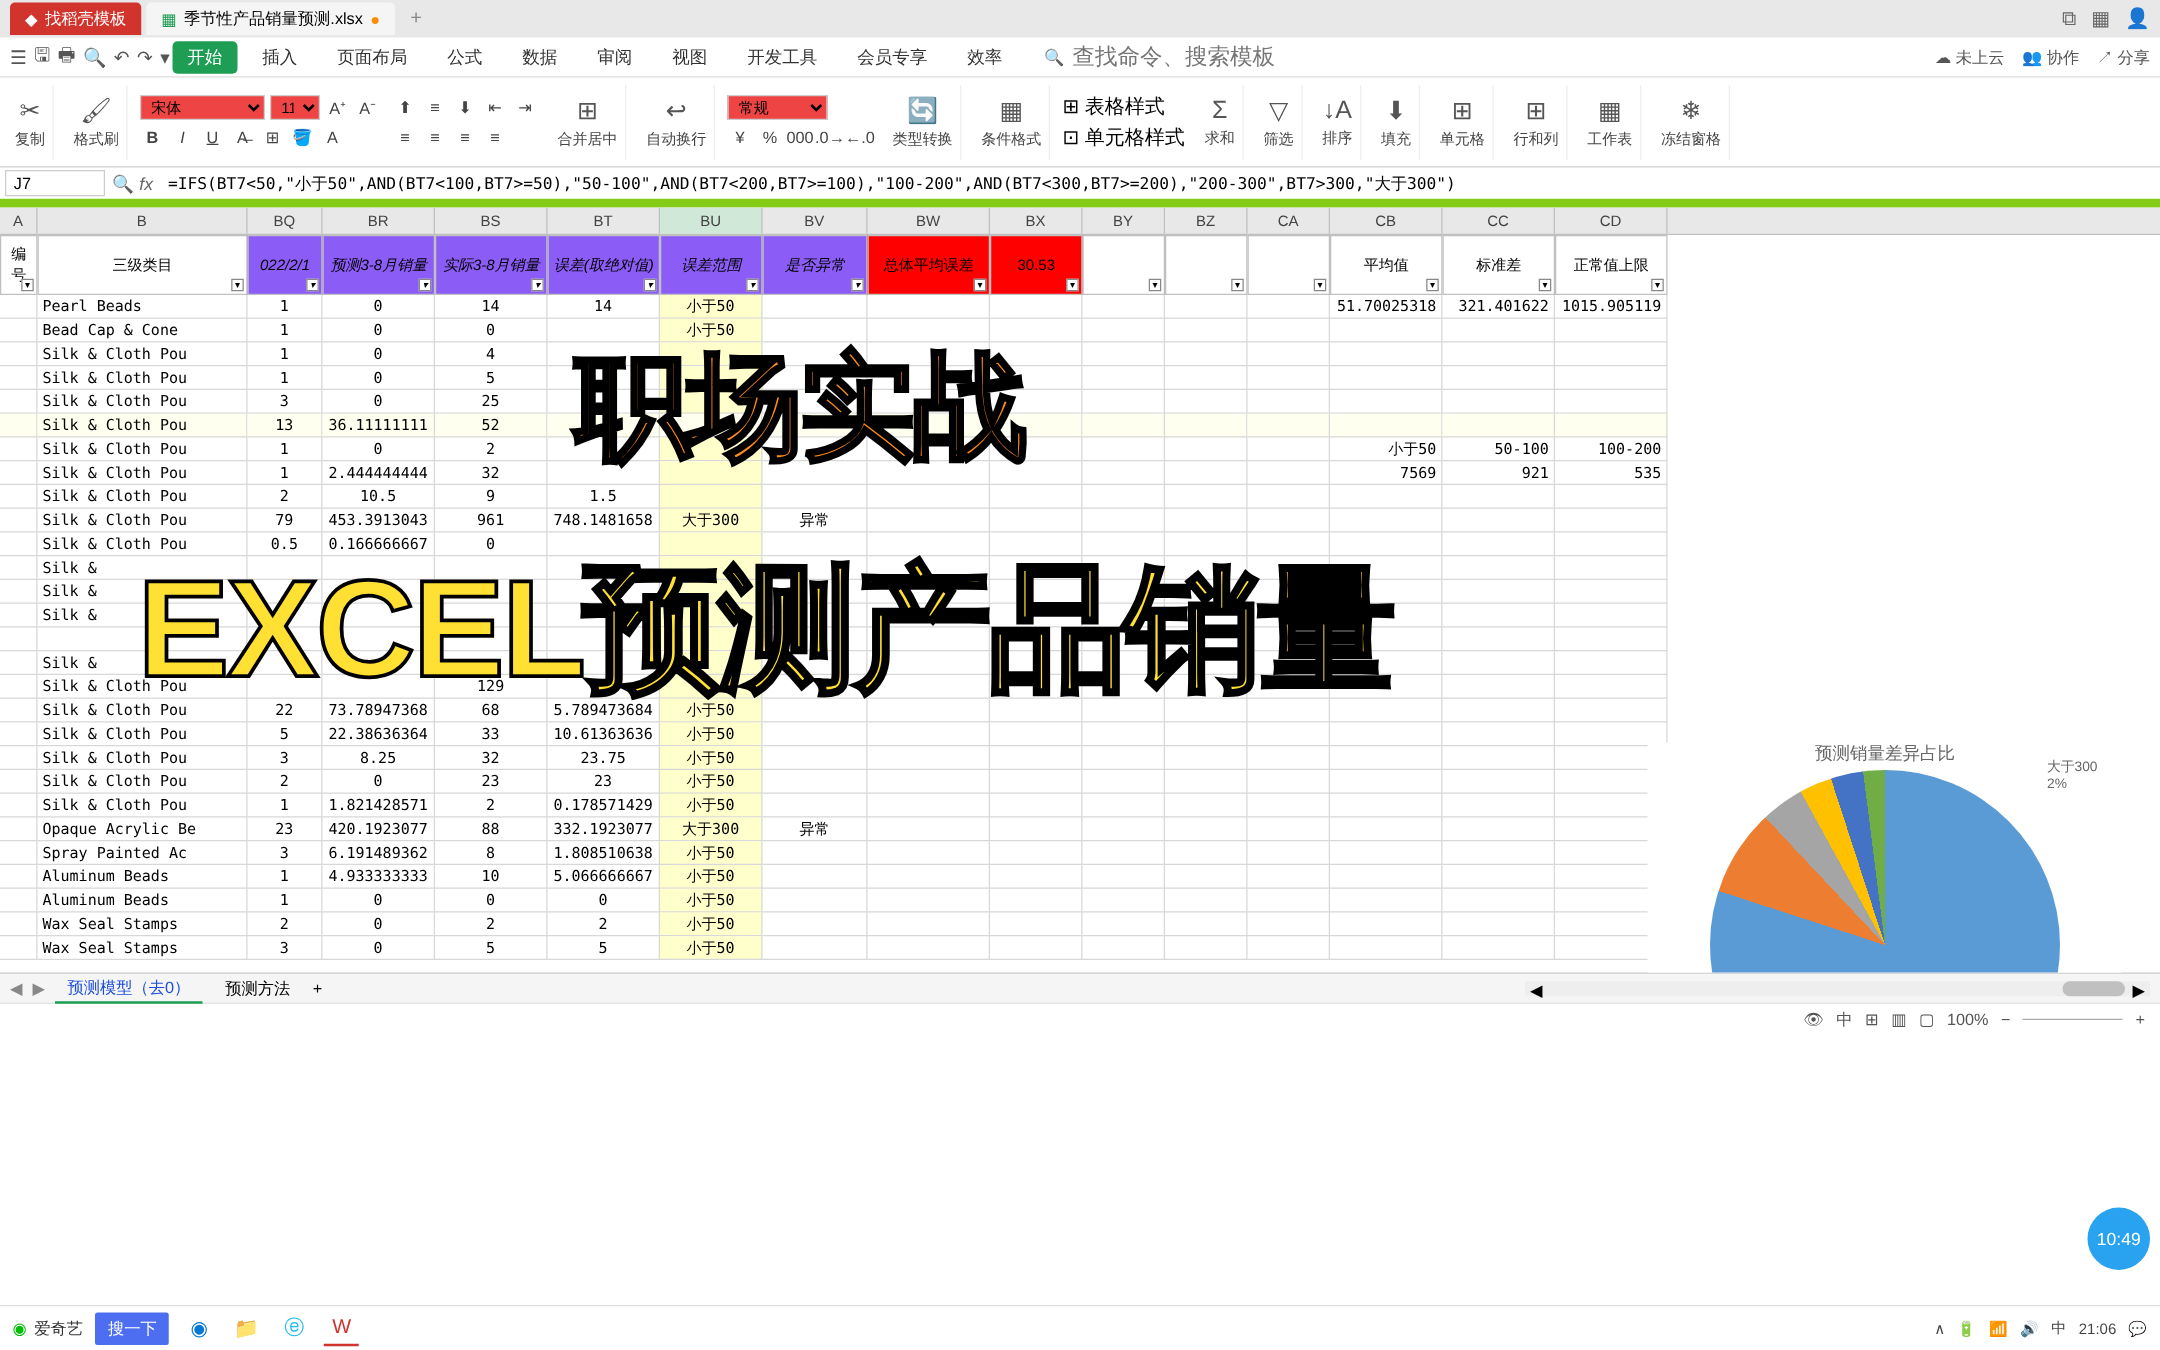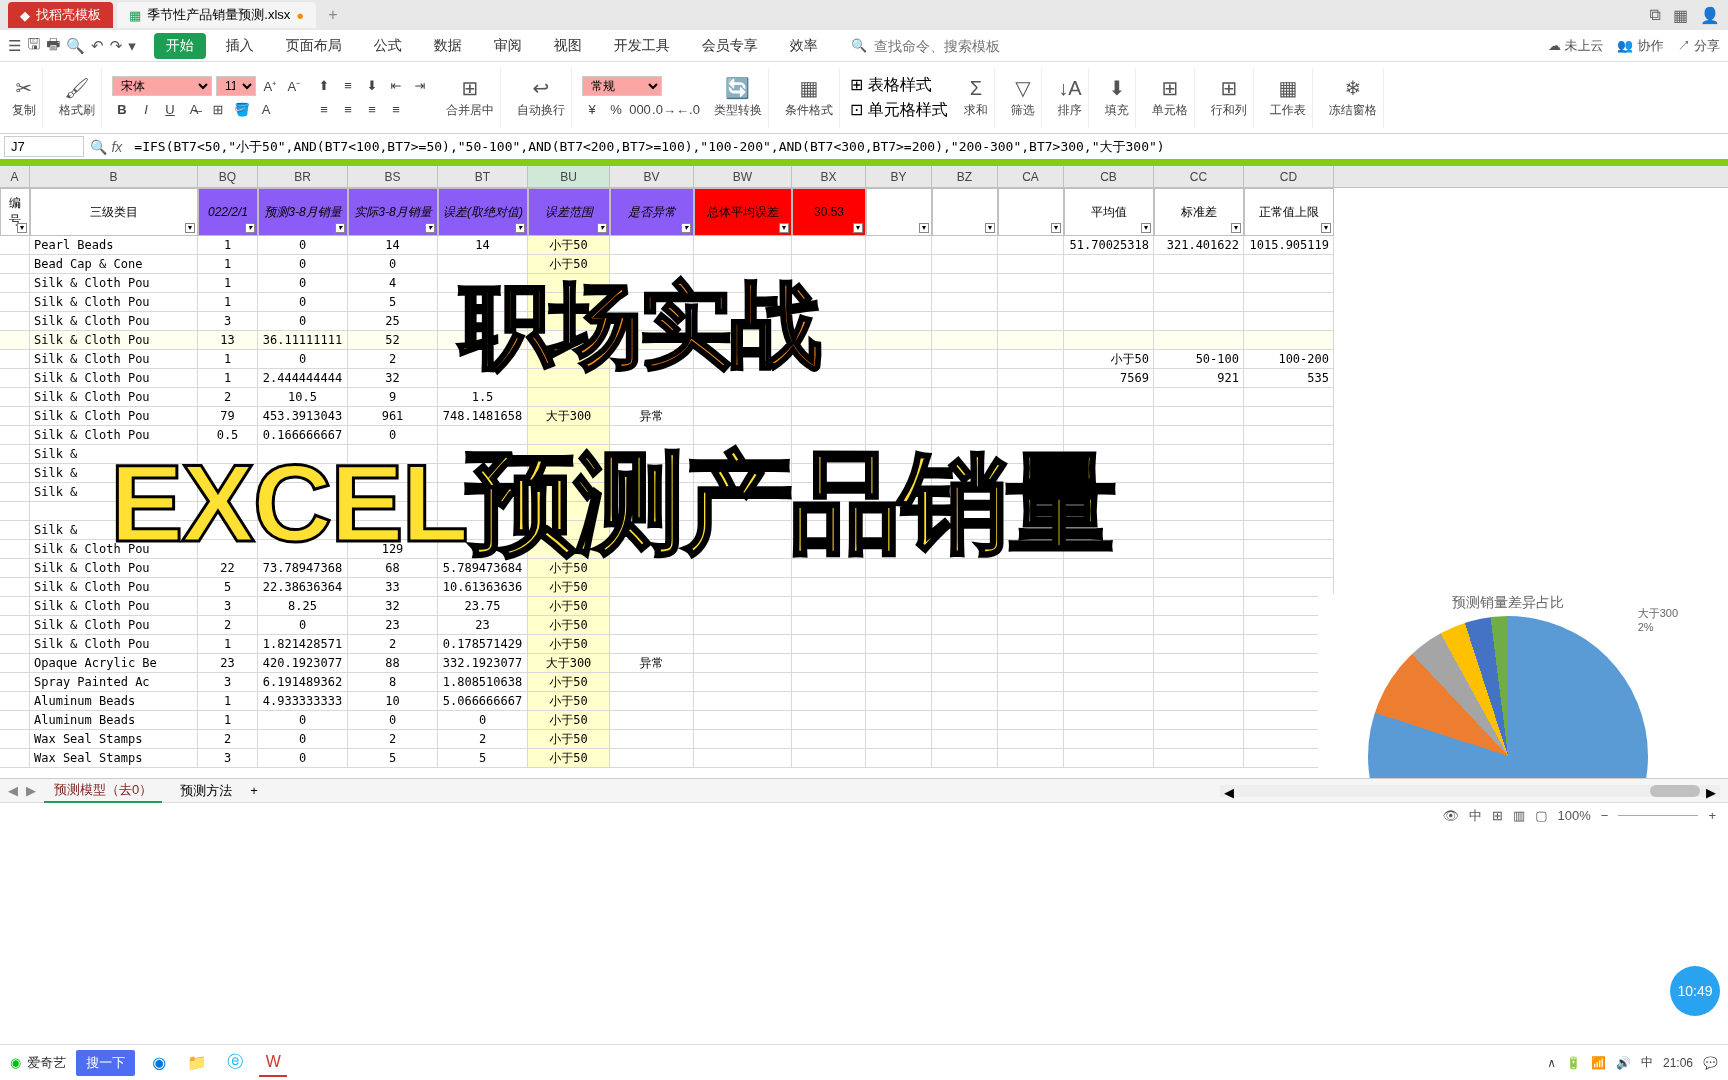--- a/index.html
+++ b/index.html
@@ -11,34 +11,34 @@
 .tab.app { background: #d0342c; color: #fff; }
 .tab.file { background: #f5f5f5; }
 .tab-add { color: #888; font-size: 16px; padding: 0 8px; cursor: pointer; }
 .tabbar-right { margin-left: auto; display: flex; gap: 12px; align-items: center; }
 .tabbar-right span { font-size: 16px; color: #666; }
 
 
 .menubar { height: 32px; display: flex; align-items: center; padding: 0 8px; gap: 2px; border-bottom: 1px solid #ddd; }
 .menubar .qat { display: flex; gap: 6px; align-items: center; }
 .menubar .qat span { font-size: 15px; color: #555; }
-.menu-tabs { display: flex; gap: 8px; margin-left: 16px; }
+.menu-tabs { display: flex; gap: 8px; margin-left: 0; }
 .menu-tab { padding: 4px 12px; font-size: 14px; color: #333; }
 .menu-tab.active { background: #1e9e54; color: #fff; border-radius: 4px; }
 .menu-search { margin-left: 20px; display: flex; align-items: center; gap: 6px; color: #999; font-size: 13px; }
-.menu-search input { border: none; outline: none; font-size: 14px; width: 180px; }
+.menu-search input { border: none; outline: none; font-size: 18px; width: 180px; }
 .menubar-right { margin-left: auto; display: flex; gap: 14px; font-size: 13px; color: #555; align-items: center; }
 
 
 .ribbon { height: 72px; display: flex; align-items: center; padding: 0 6px; border-bottom: 1px solid #d0d0d0; gap: 10px; }
 .ribbon-group { display: flex; flex-direction: column; align-items: center; gap: 2px; font-size: 12px; color: #444; padding: 0 6px; border-right: 1px solid #eee; height: 60px; justify-content: center; }
 .ribbon-icon { font-size: 20px; color: #555; }
 .font-controls { display: flex; flex-direction: column; gap: 4px; }
 .font-row { display: flex; gap: 4px; align-items: center; }
-.font-select { border: 1px solid #ccc; padding: 1px 4px; font-size: 12px; background: #fca5a5; }
+.font-select { border: 1px solid #ccc; padding: 1px 4px; font-size: 12px; background: #ef4444; }
 .font-btn { width: 20px; height: 20px; display: inline-flex; align-items: center; justify-content: center; font-size: 13px; color: #444; }
 
 
 .formulabar { height: 32px; display: flex; align-items: center; border-bottom: 7px solid #84cc16; padding: 0 4px; gap: 6px; }
 .namebox { width: 80px; border: 1px solid #ccc; padding: 2px 6px; font-size: 13px; background: #fff; }
 .fx-icons { display: flex; gap: 4px; color: #666; font-size: 14px; }
 .formula-input { flex: 1; padding: 2px 6px; font-size: 13px; font-family: Consolas, monospace; border: none; outline: none; }
 
 
 .grid { position: relative; overflow: hidden; height: 612px; }
@@ -84,21 +84,21 @@
 
 .chart { position: absolute; right: 30px; top: 428px; width: 380px; height: 360px; background: #fff; }
 .chart-title { text-align: center; font-size: 14px; color: #666; margin-bottom: 4px; }
 .pie { width: 280px; height: 280px; border-radius: 50%; margin: 0 auto; position: relative; background: conic-gradient(#5b9bd5 0% 80%, #ed7d31 80% 88%, #a5a5a5 88% 92%, #ffc000 92% 95%, #4472c4 95% 98%, #70ad47 98% 100%); }
 .pie-label { position: absolute; font-size: 11px; color: #666; white-space: nowrap; }
 
 
 .sheettabs { height: 24px; display: flex; align-items: center; border-top: 1px solid #ccc; padding: 0 8px; gap: 8px; font-size: 13px; background: #f5f5f5; }
 .sheettabs .nav { color: #888; }
 .sheet { padding: 2px 10px; }
-.sheet.active { color: #7f1d1d; border-bottom: 2px solid #1e9e54; }
+.sheet.active { color: #1d4ed8; border-bottom: 2px solid #1e9e54; }
 .hscroll { margin-left: auto; width: 500px; height: 12px; background: #eee; position: relative; }
 .hscroll-thumb { position: absolute; right: 20px; width: 50px; height: 12px; background: #c0c0c0; border-radius: 6px; }
 
 
 .statusbar { height: 26px; display: flex; align-items: center; justify-content: flex-end; gap: 10px; padding: 0 12px; font-size: 13px; color: #555; border-top: 1px solid #ddd; }
 .statusbar span { display: inline-flex; align-items: center; }
 
 
 .video-timer { position: absolute; right: 8px; bottom: 64px; width: 50px; height: 50px; border-radius: 50%; background: #29a3ef; color: #fff; display: flex; align-items: center; justify-content: center; font-size: 14px; font-weight: normal; }
 

